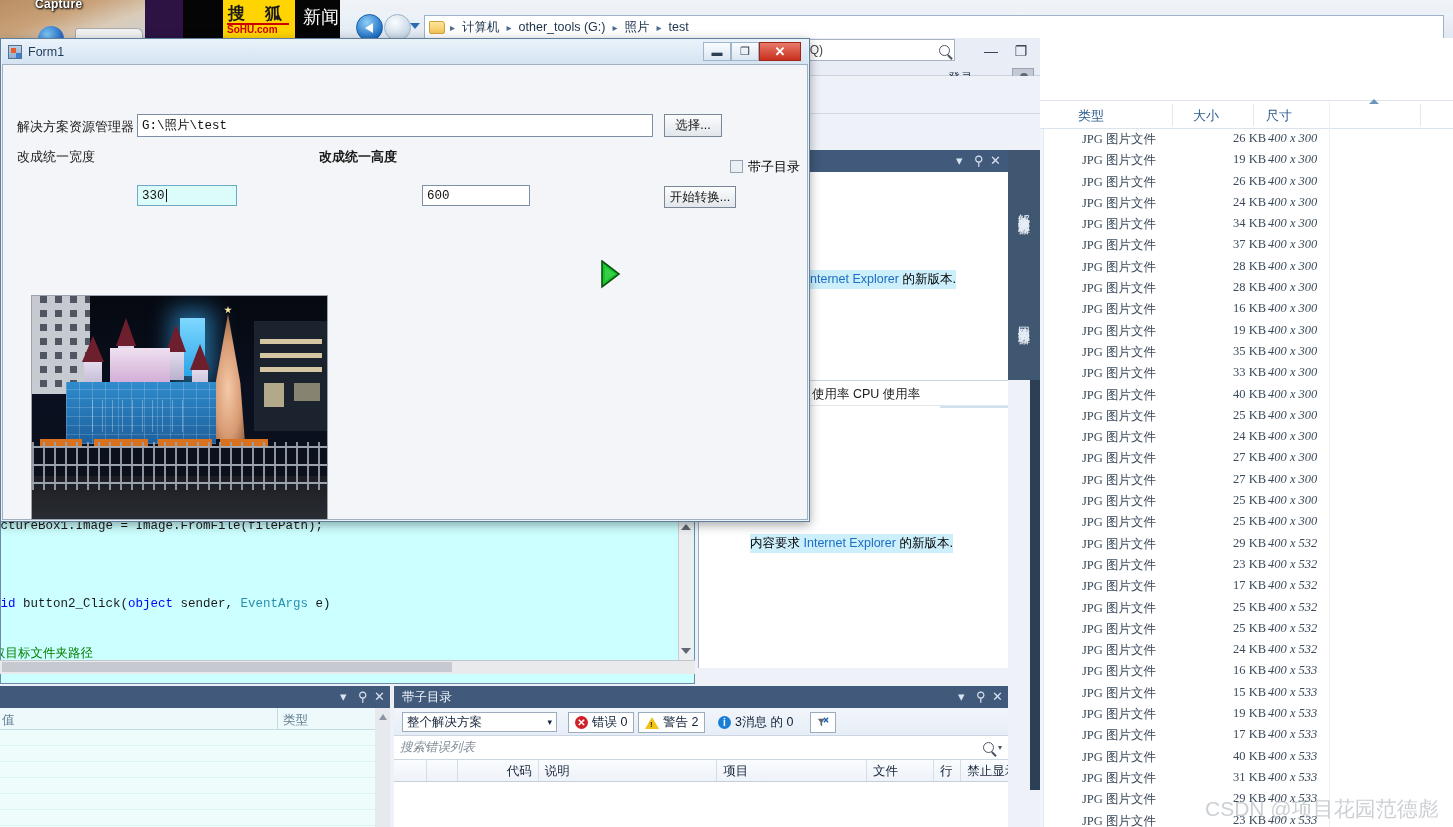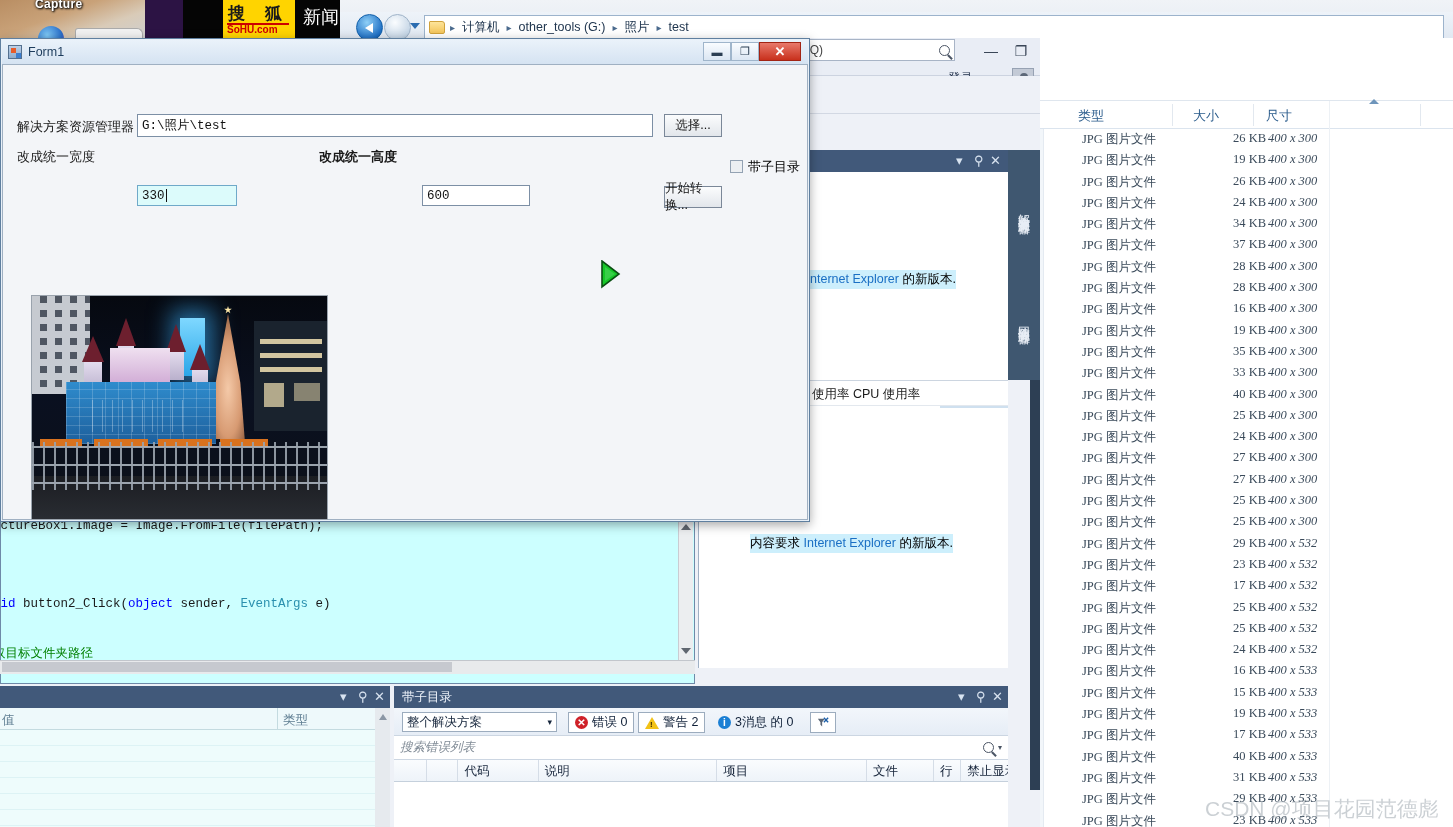--- a/index.html
+++ b/index.html
@@ -392,21 +392,21 @@
 
   <div class="f1-label" style="left:14px; top:83px;">改成统一宽度</div>
   <div class="abs f1-input" id="f1-width-input">
     <span>330</span>
       <span class="caret"></span>
   </div>
   <div class="f1-label" style="left:316px; top:83px;font-weight:bold;">改成统一高度</div>
   <div class="f1-input" style="left:419px; top:120px; width:108px; height:21px;">
     <span>600</span>
   </div>
-  <div class="f1-btn" style="left:661px; top:121px; width:58px; height:22px;">开始转换...</div>
+  <div class="f1-btn" style="left:661px; top:121px; width:72px; height:22px;">开始转换...</div>
 
   <div class="abs" id="f1-photo">
     <div class="ph" id="sky"></div>
     <div class="ph" id="bldg-left"></div>
     <div class="ph" id="bldg-right">
       <div class="rwin" style="left:6px;  top:18px; width:62px; height:5px;"></div>
       <div class="rwin" style="left:6px;  top:32px; width:62px; height:5px;"></div>
       <div class="rwin" style="left:6px;  top:46px; width:62px; height:5px;"></div>
       <div class="rwin" style="left:10px; top:62px; width:20px; height:24px; opacity:.7;"></div>
       <div class="rwin" style="left:40px; top:62px; width:26px; height:18px; opacity:.5;"></div>
@@ -494,21 +494,21 @@
   </svg>
 </div>
 <div class="abs" id="err-search">
   <span id="err-search-text">搜索错误列表</span>
   <span class="mag"></span>
   <span style="font-size:8px;color:#4b5565;margin-left:4px">▾</span>
 </div>
 <div class="abs" id="err-colhdr">
   <div class="ecol" style="width:34px;"></div>
   <div class="ecol" style="width:32px;"></div>
-  <div class="ecol" style="width:83px;">代码</div>
+  <div class="ecol" style="width:83px;text-align:right;">代码</div>
   <div class="ecol" style="width:185px;">说明</div>
   <div class="ecol" style="width:155px;">项目</div>
   <div class="ecol" style="width:69px;">文件</div>
   <div class="ecol" style="width:28px;">行</div>
   <div class="ecol" style="width:48px;border-right:none;">禁止显示</div>
 </div>
 <div class="abs" id="err-grid"></div>
 
 <div class="abs" id="filelist"></div>
 <div class="abs" id="fl-leftedge"></div>

